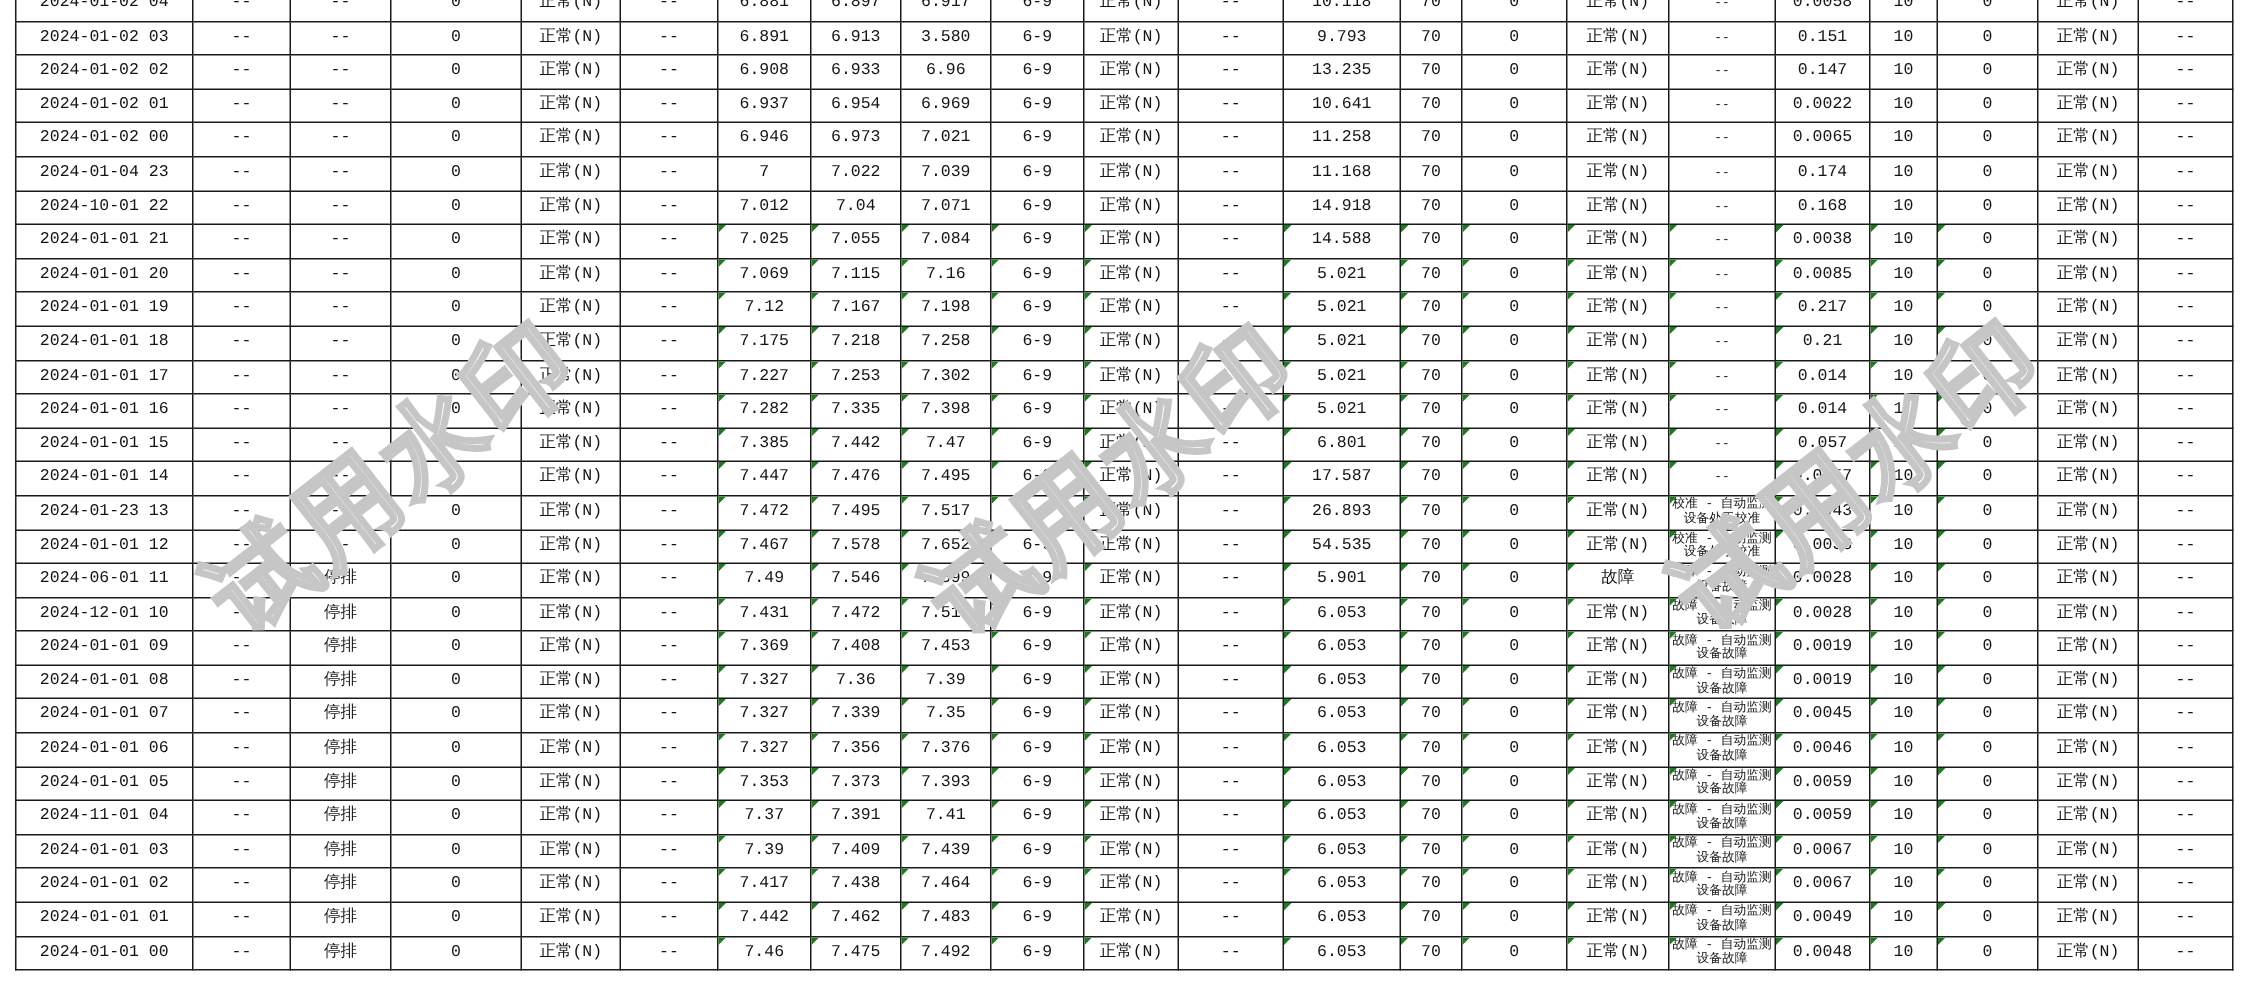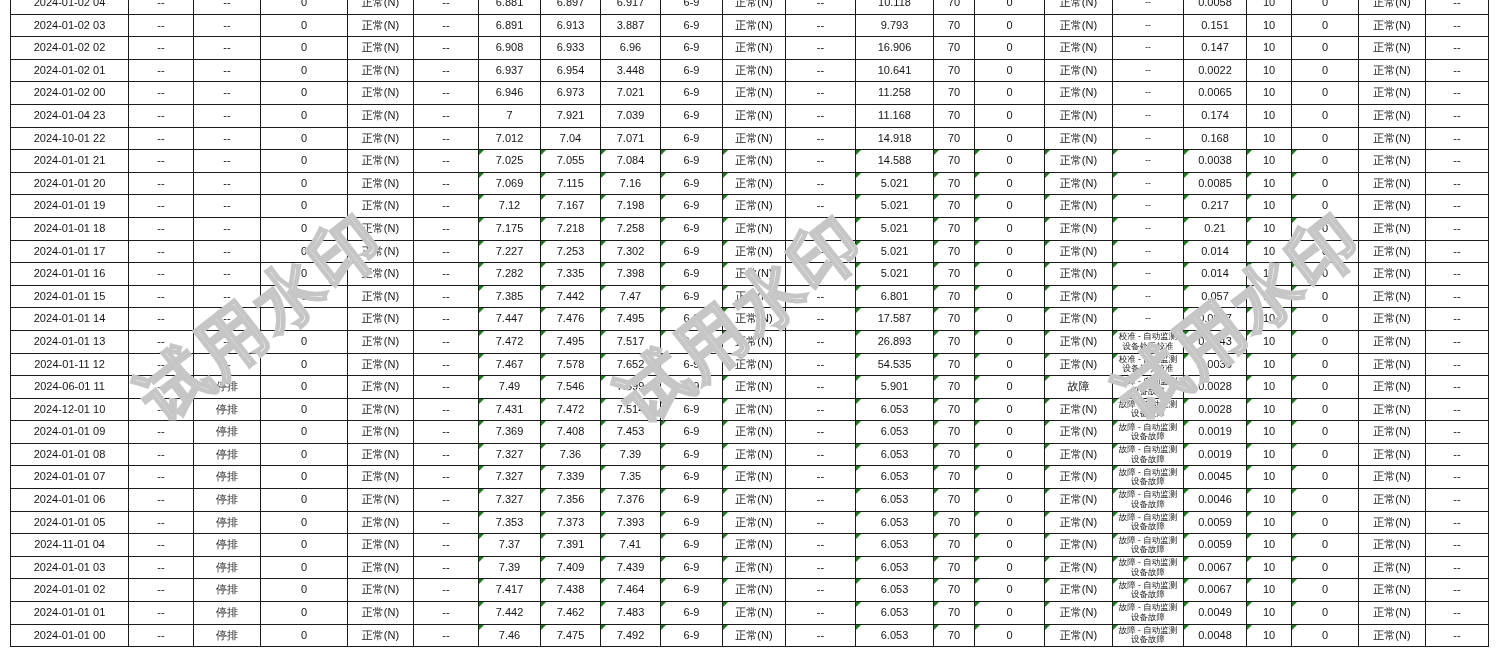--- a/index.html
+++ b/index.html
@@ -1,18 +1,18 @@
 <!DOCTYPE html>
 <html><head>
 <meta charset="utf-8">
 <style>
   html,body{margin:0;padding:0;background:#fff;}
   body{width:1500px;height:657px;overflow:hidden;font-family:"Liberation Sans","DejaVu Sans",sans-serif;}
   .page{position:relative;width:1500px;height:657px;overflow:hidden;background:#fff;}
-  .table-clip{position:absolute;left:10px;top:0;width:1482px;height:648px;overflow:hidden;}
+  .table-clip{position:absolute;left:10px;top:0;width:1482px;height:648px;overflow:hidden;font-family:Liberation Mono, monospace;}
   table{border-collapse:collapse;table-layout:fixed;width:1478px;margin-top:-9px;}
   td{
     border:1px solid #1a1a1a;
     text-align:center;vertical-align:middle;
     font-size:11px;color:#141414;
     height:21.6px;line-height:21.6px;
     padding:0;position:relative;overflow:hidden;
     white-space:nowrap;
   }
   td.remark-cell{
@@ -92,21 +92,21 @@
           </tr>
           <tr>
             <td>2024-01-02 03</td>
             <td>--</td>
             <td>--</td>
             <td>0</td>
             <td>正常(N)</td>
             <td>--</td>
             <td>6.891</td>
             <td>6.913</td>
-            <td>3.887</td>
+            <td>3.580</td>
             <td>6-9</td>
             <td>正常(N)</td>
             <td>--</td>
             <td>9.793</td>
             <td>70</td>
             <td>0</td>
             <td>正常(N)</td>
             <td class="remark-cell">--</td>
             <td>0.151</td>
             <td>10</td>
@@ -120,41 +120,41 @@
             <td>--</td>
             <td>0</td>
             <td>正常(N)</td>
             <td>--</td>
             <td>6.908</td>
             <td>6.933</td>
             <td>6.96</td>
             <td>6-9</td>
             <td>正常(N)</td>
             <td>--</td>
-            <td>16.906</td>
+            <td>13.235</td>
             <td>70</td>
             <td>0</td>
             <td>正常(N)</td>
             <td class="remark-cell">--</td>
             <td>0.147</td>
             <td>10</td>
             <td>0</td>
             <td>正常(N)</td>
             <td>--</td>
           </tr>
           <tr>
             <td>2024-01-02 01</td>
             <td>--</td>
             <td>--</td>
             <td>0</td>
             <td>正常(N)</td>
             <td>--</td>
             <td>6.937</td>
             <td>6.954</td>
-            <td>3.448</td>
+            <td>6.969</td>
             <td>6-9</td>
             <td>正常(N)</td>
             <td>--</td>
             <td>10.641</td>
             <td>70</td>
             <td>0</td>
             <td>正常(N)</td>
             <td class="remark-cell">--</td>
             <td>0.0022</td>
             <td>10</td>
@@ -187,21 +187,21 @@
             <td>--</td>
           </tr>
           <tr>
             <td>2024-01-04 23</td>
             <td>--</td>
             <td>--</td>
             <td>0</td>
             <td>正常(N)</td>
             <td>--</td>
             <td>7</td>
-            <td>7.921</td>
+            <td>7.022</td>
             <td>7.039</td>
             <td>6-9</td>
             <td>正常(N)</td>
             <td>--</td>
             <td>11.168</td>
             <td>70</td>
             <td>0</td>
             <td>正常(N)</td>
             <td class="remark-cell">--</td>
             <td>0.174</td>
@@ -420,21 +420,21 @@
             <td>0<span class="mk" style="border-top-color: rgb(30, 122, 30);"></span></td>
             <td>正常(N)<span class="mk" style="border-top-color: rgb(30, 122, 30);"></span></td>
             <td class="remark-cell">--<span class="mk" style="border-top-color: rgb(30, 122, 30);"></span></td>
             <td>0.0057<span class="mk" style="border-top-color: rgb(30, 122, 30);"></span></td>
             <td>10<span class="mk" style="border-top-color: rgb(30, 122, 30);"></span></td>
             <td>0<span class="mk" style="border-top-color: rgb(30, 122, 30);"></span></td>
             <td>正常(N)</td>
             <td>--</td>
           </tr>
           <tr>
-            <td>2024-01-01 13</td>
+            <td>2024-01-23 13</td>
             <td>--</td>
             <td>--</td>
             <td>0</td>
             <td>正常(N)</td>
             <td>--</td>
             <td>7.472<span class="mk" style="border-top-color: rgb(30, 122, 30);"></span></td>
             <td>7.495<span class="mk" style="border-top-color: rgb(30, 122, 30);"></span></td>
             <td>7.517<span class="mk" style="border-top-color: rgb(30, 122, 30);"></span></td>
             <td>6-9<span class="mk" style="border-top-color: rgb(30, 122, 30);"></span></td>
             <td>正常(N)<span class="mk" style="border-top-color: rgb(30, 122, 30);"></span></td>
@@ -445,21 +445,21 @@
             <td>正常(N)<span class="mk" style="border-top-color: rgb(30, 122, 30);"></span></td>
             <td class="remark-cell">校准 - 自动监测
 设备处于校准<span class="mk" style="border-top-color: rgb(30, 122, 30);"></span></td>
             <td>0.0043<span class="mk" style="border-top-color: rgb(30, 122, 30);"></span></td>
             <td>10<span class="mk" style="border-top-color: rgb(30, 122, 30);"></span></td>
             <td>0<span class="mk" style="border-top-color: rgb(30, 122, 30);"></span></td>
             <td>正常(N)</td>
             <td>--</td>
           </tr>
           <tr>
-            <td>2024-01-11 12</td>
+            <td>2024-01-01 12</td>
             <td>--</td>
             <td>--</td>
             <td>0</td>
             <td>正常(N)</td>
             <td>--</td>
             <td>7.467<span class="mk" style="border-top-color: rgb(30, 122, 30);"></span></td>
             <td>7.578<span class="mk" style="border-top-color: rgb(30, 122, 30);"></span></td>
             <td>7.652<span class="mk" style="border-top-color: rgb(30, 122, 30);"></span></td>
             <td>6-9<span class="mk" style="border-top-color: rgb(30, 122, 30);"></span></td>
             <td>正常(N)<span class="mk" style="border-top-color: rgb(30, 122, 30);"></span></td>

